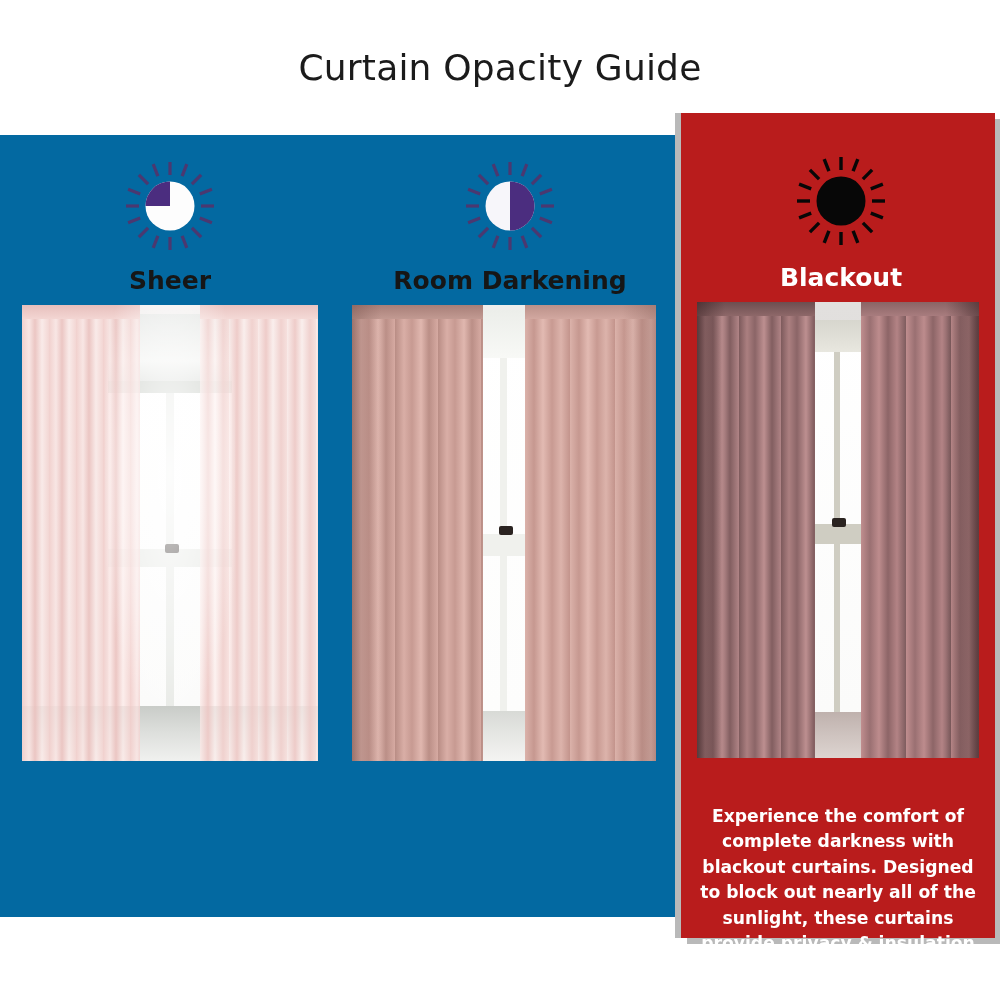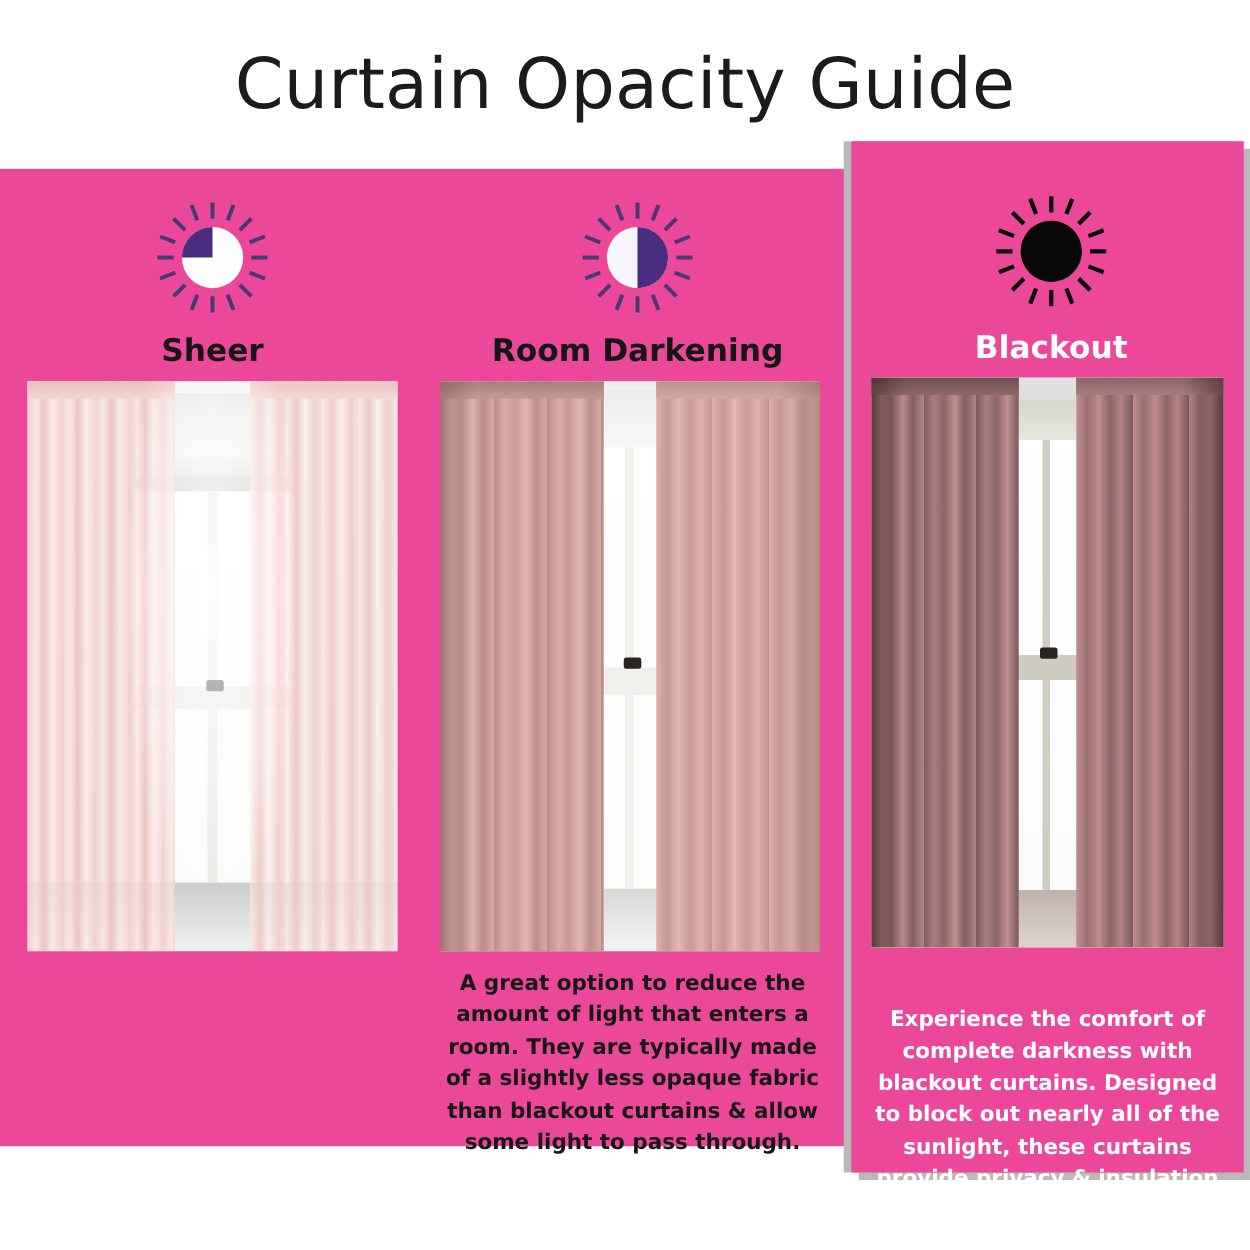--- a/index.html
+++ b/index.html
@@ -20,34 +20,34 @@
     position: absolute;
     top: 0; left: 0;
     width: 1000px;
     height: 135px;
     display: flex;
     align-items: center;
     justify-content: center;
     background: #ffffff;
   }
   .title {
-    font-size: 56px;
+    font-size: 36px;
     font-weight: 400;
     color: #1b1b1b;
     letter-spacing: 0.2px;
     font-family: "DejaVu Sans", sans-serif;
   }
 
   
   .panel {
     position: absolute;
     top: 135px; left: 0;
     width: 1000px;
     height: 782px;
-    background: #ec4899;
+    background: #0369a1;
   }
 
   
   .col {
     position: absolute;
     top: 0;
     height: 782px;
   }
   .col-sheer      { left: 0px;   width: 340px; }
   .col-darkening  { left: 340px; width: 340px; }
@@ -136,21 +136,21 @@
   .col-darkening .desc { top: 640px; left: 16px; width: 300px; }
   .col-blackout .desc  { top: 640px; left: 14px; width: 292px; color:#ffffff;margin-top:32px; }
 
   
   .blackout-card {
     position: absolute;
     top: 113px;
     left: 681px;
     width: 314px;
     height: 825px;
-    background: #ec4899;
+    background: #b91c1c;
     box-shadow: 6px 6px 0 0 #b9b9b9, -6px 0 0 0 #b9b9b9;
     z-index: 2;
   }
   .blackout-inner {
     position: absolute;
     inset: 0;
   }
   .blackout-inner .icon-wrap   { top: 28px; height: 120px; }
   .blackout-inner .card-heading{ top: 150px; }
   .blackout-inner .photo       { top: 189px; left: 16px; width: 282px; height: 456px; }
@@ -273,21 +273,20 @@
       </div>
 
       <div class="curtain" style="right:0;width:43%;background:repeating-linear-gradient(90deg,
              #dbb2aa 0px, #c69890 9px, #e2bab2 18px, #c89a92 27px,
              #dcb3ab 36px, #c3948c 45px);">
         <div class="rod-head" style="background:linear-gradient(180deg,#bb918a,#d2a8a0);"></div>
         <div style="position:absolute;right:0;top:0;bottom:0;width:26%;background:linear-gradient(270deg,rgba(100,62,56,0.26),rgba(100,62,56,0));"></div>
       </div>
     </div>
 
-    <div class="desc">A great option to reduce the amount of light that enters a room. They are typically made of a slightly less opaque fabric than blackout curtains &amp; allow some light to pass through.</div>
   </div>
 </div>
 
 <div class="blackout-card">
   <div class="blackout-inner col col-blackout">
 
     <div class="icon-wrap">
       <svg class="sun-svg" width="92" height="92" viewBox="0 0 92 92" aria-hidden="true">
         <g stroke="#070707" stroke-width="3.4" stroke-linecap="butt">
           <line x1="46" y1="2" x2="46" y2="15"></line>

